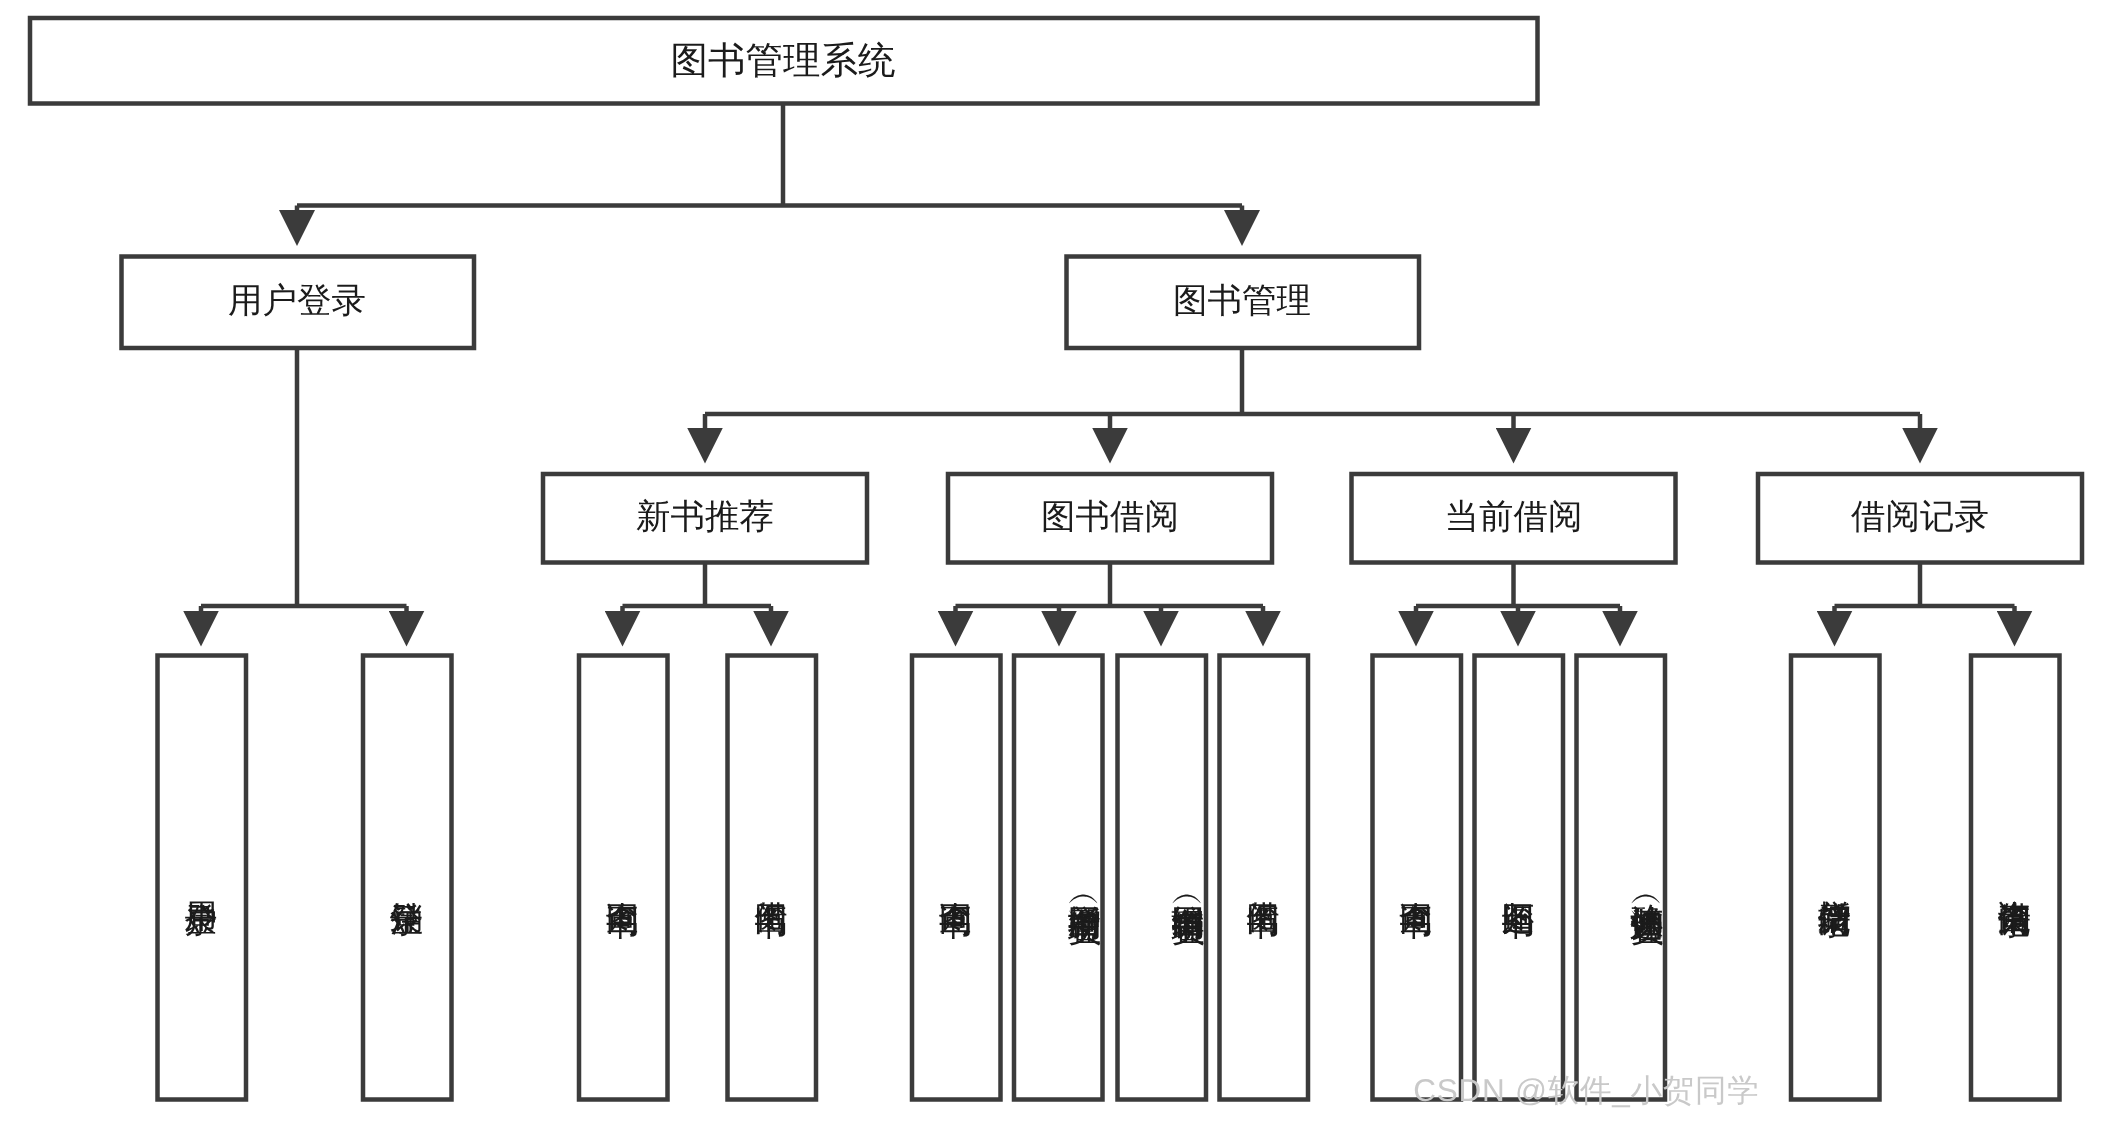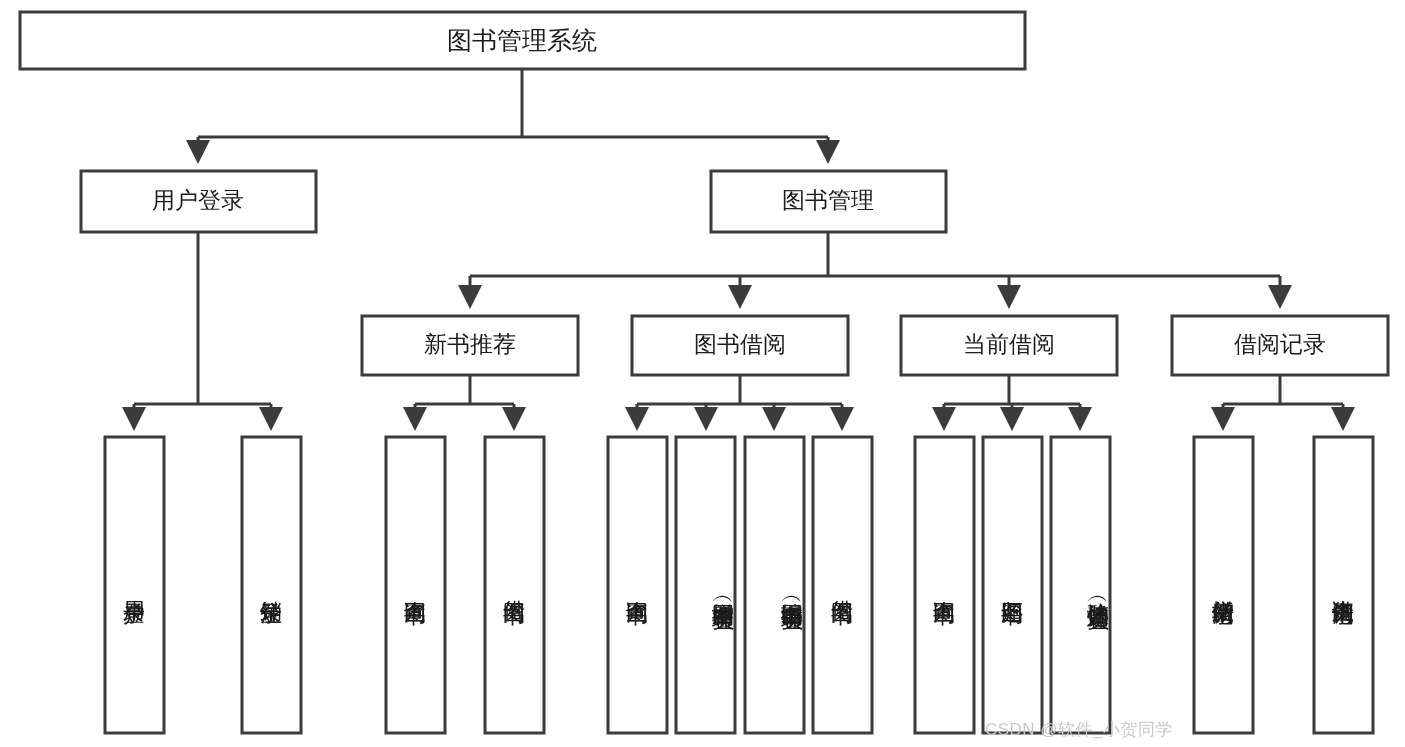--- a/index.html
+++ b/index.html
@@ -40,21 +40,21 @@
     white-space:nowrap;
     pointer-events:none;
     user-select:none;
   }
 
   #watermark{
     position:absolute;
     right:10px;
     bottom:6px;
     font-family:"Liberation Sans","DejaVu Sans",sans-serif;
-    font-size:17px;
+    font-size:21px;
     color:#c9c9c9;
     white-space:nowrap;
     letter-spacing:0.5px;
   }
 </style>
 </head>
 <body>
 
 <div id="stage">
 

